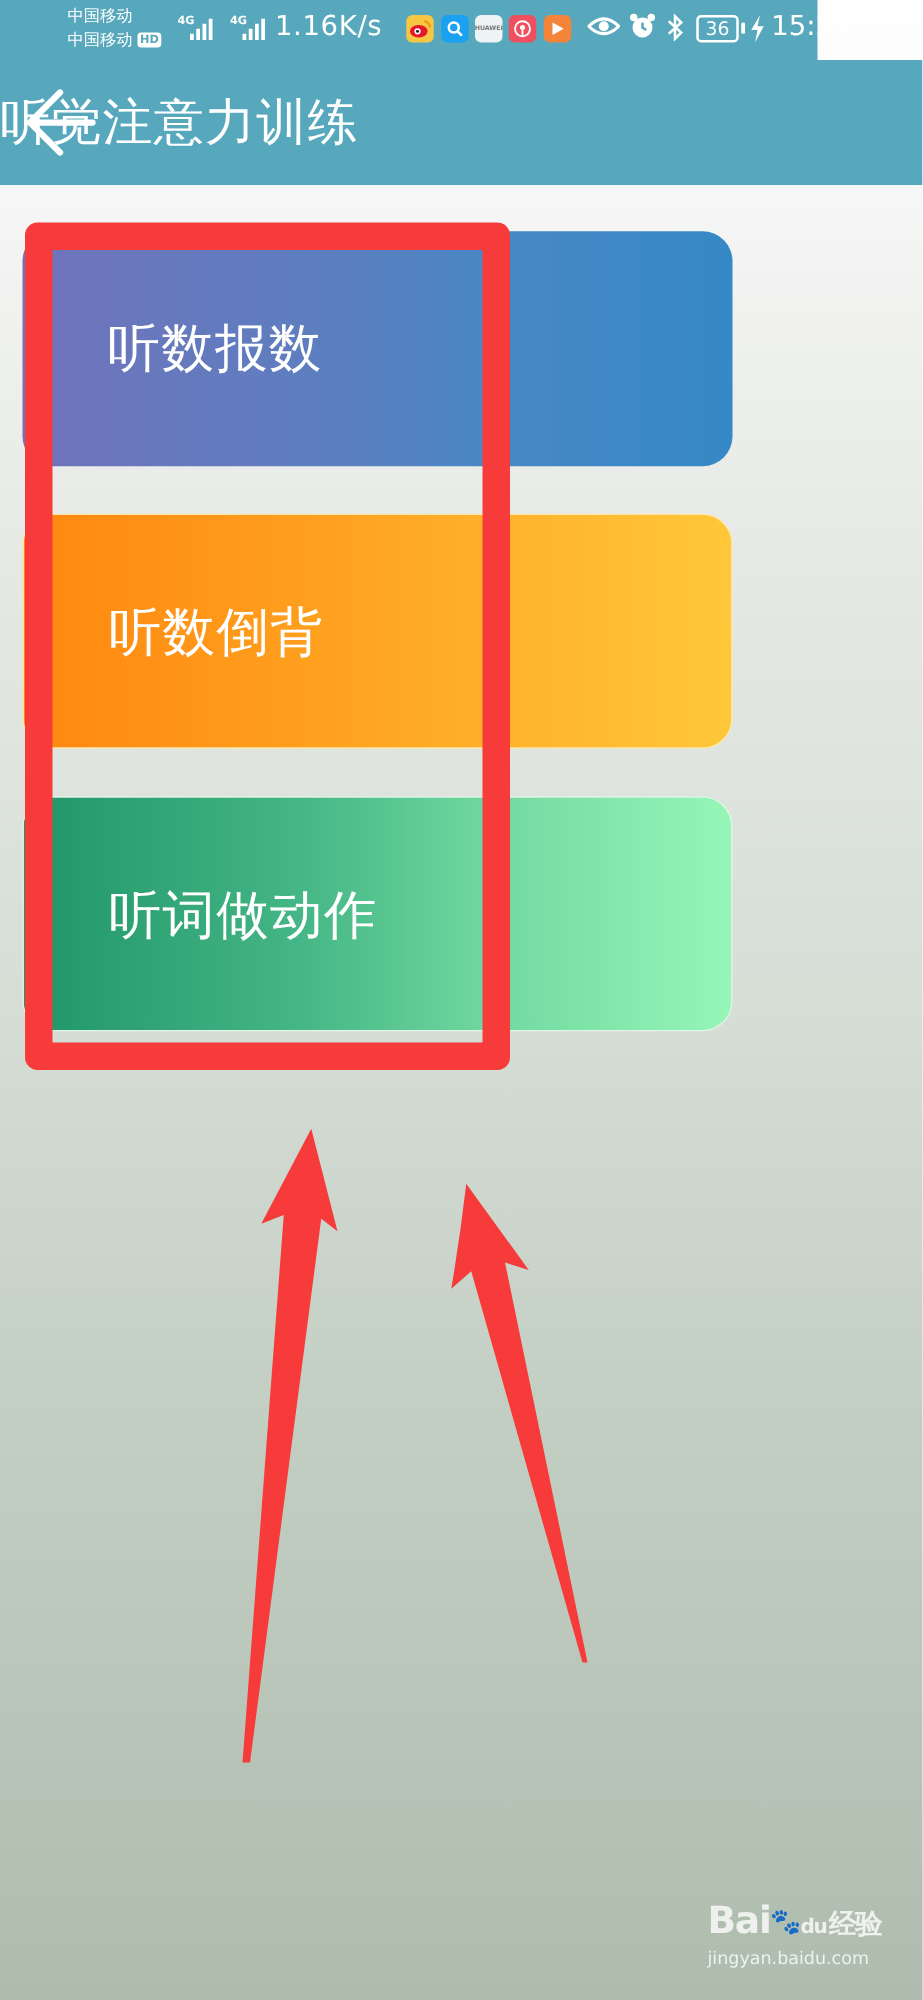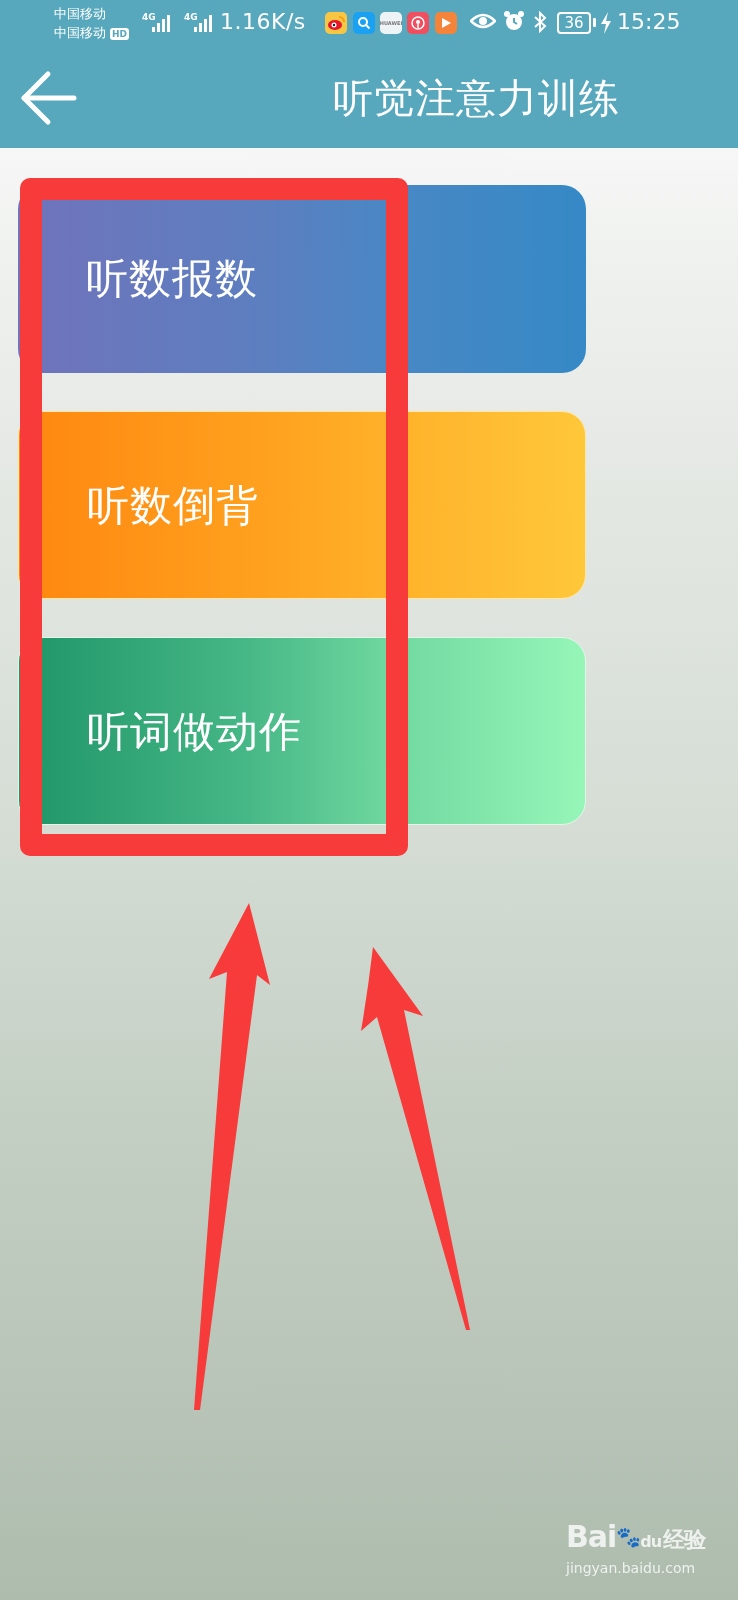--- a/index.html
+++ b/index.html
@@ -3,21 +3,21 @@
 <meta charset="utf-8">
 <style>
   * { box-sizing: border-box; margin: 0; padding: 0; }
   html, body { width: 738px; height: 1600px; overflow: hidden; }
   body {
     font-family: "DejaVu Sans", "Liberation Sans", sans-serif;
     position: relative;
     background: linear-gradient(to bottom, #ffffff 0px, #f5f6f5 160px, #e7eae6 420px, #d5ddd5 820px, #c5d0c5 1100px, #b9c6b9 1350px, #aebcae 1600px);
   }
   .statusbar {
-    position: absolute; left: 0; top: 0; width: 738px; height: 48px;
+    position: absolute; left: 0; top: 0; width: 654px; height: 48px;
     background: #58a8bd; color: #fff;
   }
   .carrier { position: absolute; left: 54px; top: 4px; font-size: 13px; line-height: 19px; }
   .carrier .hd {
     display: inline-block; font-size: 9px; font-weight: bold; background: #fff; color: #58a8bd;
     border-radius: 3px; padding: 0 2px; line-height: 12px; margin-left: 4px; vertical-align: middle;
   }
   .sig { position: absolute; top: 12px; font-size: 9px; font-weight: bold; }
   .bars { position: absolute; top: 14px; display: flex; align-items: flex-end; gap: 2px; height: 18px; }
   .bars span { width: 3px; background: #fff; display: block; }
@@ -35,21 +35,21 @@
   .time { position: absolute; left: 617px; top: 9px; font-size: 22px; }
   .navbar {
     position: absolute; left: 0; top: 48px; width: 738px; height: 100px;
     background: #58a8bd;
   }
   .back {
     position: absolute; left: 18px; top: 22px; width: 60px; height: 56px; cursor: pointer;
   }
   .title {
     position: absolute; left: 0; top: 0; width: 620px; height: 100px; line-height: 100px;
-    text-align: right; color: #fff; font-size: 40px; letter-spacing: 1px; pointer-events: none;
+    text-align: left; color: #fff; font-size: 40px; letter-spacing: 1px; pointer-events: none;
   }
   .card {
     position: absolute; left: 18px; width: 568px; height: 188px; border-radius: 24px;
     cursor: pointer; overflow: hidden;
   }
   .card .label {
     position: absolute; left: 68px; top: 0; height: 188px; line-height: 188px;
     color: #fff; font-size: 42px; letter-spacing: 1px;
   }
   .card1 { top: 185px; background: linear-gradient(to right, #7173bb 0%, #5b7fc0 45%, #4688c5 70%, #3589c6 100%); }

